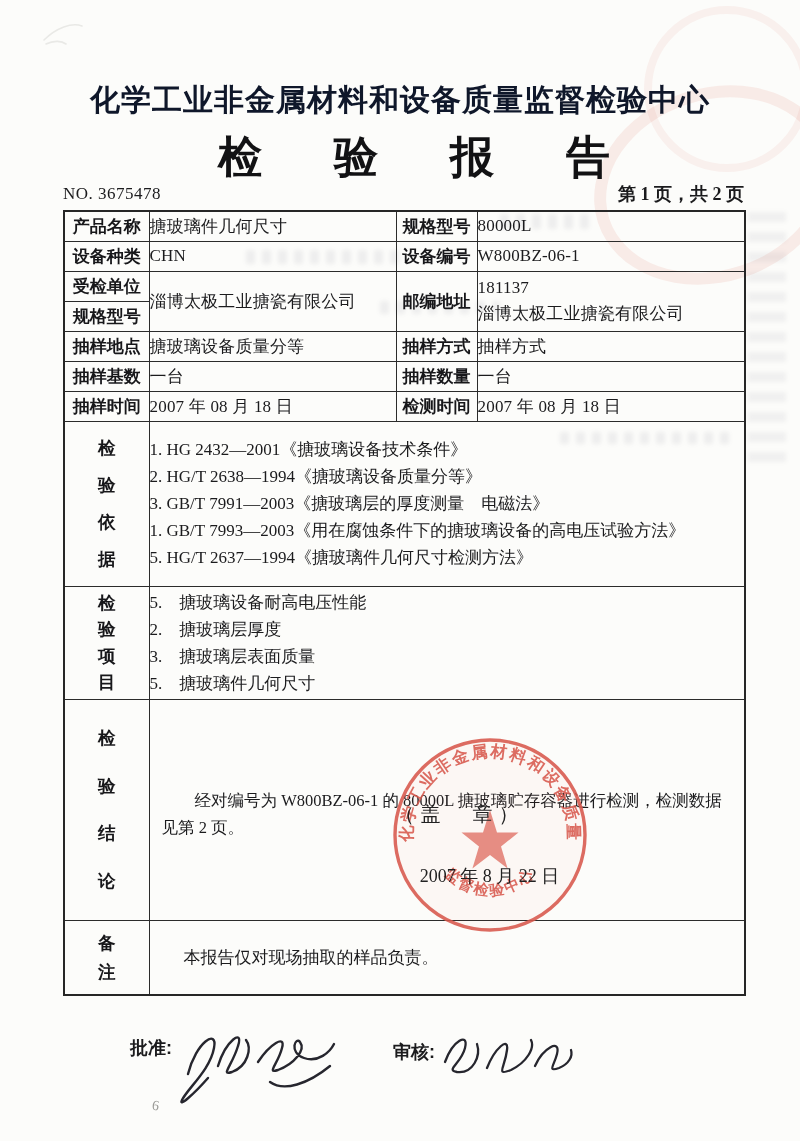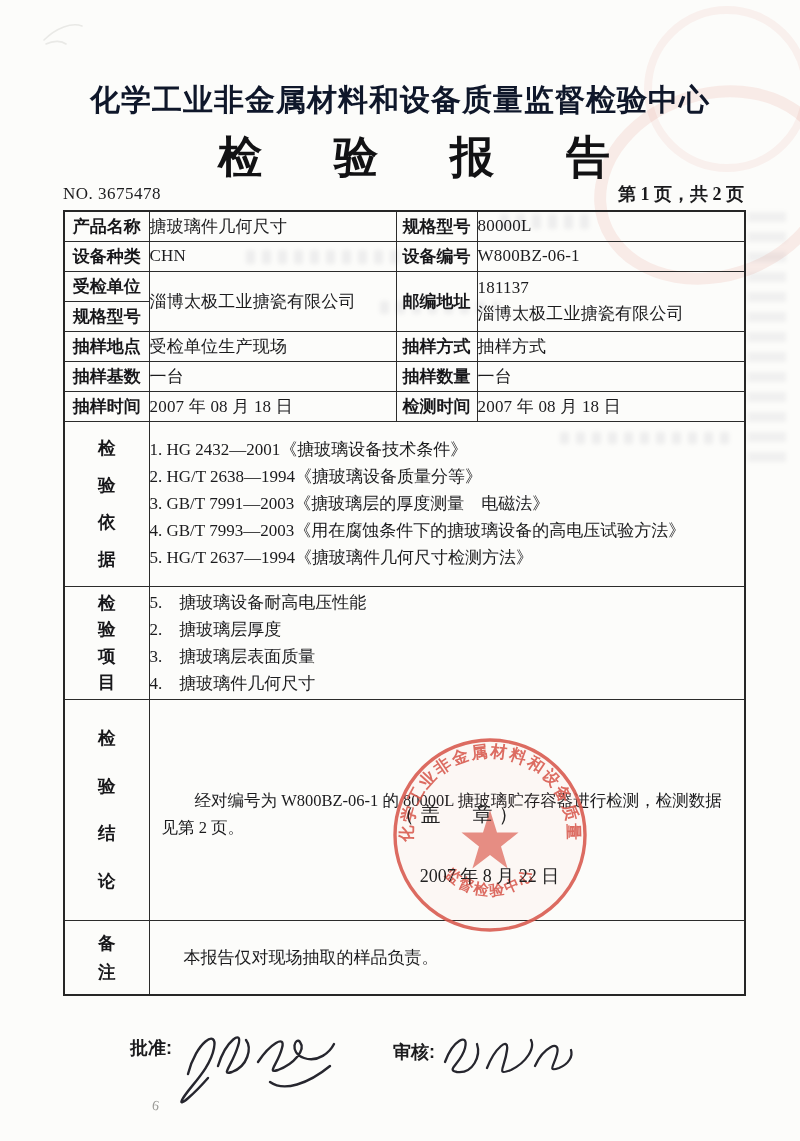--- a/index.html
+++ b/index.html
@@ -142,21 +142,21 @@
           <div>181137</div>
           <div>淄博太极工业搪瓷有限公司</div>
         </div>
       </td>
     </tr>
     <tr class="r-std">
       <td class="lbl">规格型号</td>
     </tr>
     <tr class="r-std">
       <td class="lbl">抽样地点</td>
-      <td class="val">受检单位生产现场</td>
+      <td class="val">搪玻璃设备质量分等</td>
       <td class="lbl">抽样方式</td>
       <td class="val">抽样方式</td>
     </tr>
     <tr class="r-std">
       <td class="lbl">抽样基数</td>
       <td class="val">一台</td>
       <td class="lbl">抽样数量</td>
       <td class="val">一台</td>
     </tr>
     <tr class="r-std">
@@ -171,38 +171,38 @@
               <span>检</span>
               <span>验</span>
               <span>依</span>
               <span>据</span>
             </div>
       </td>
       <td class="content" colspan="3">
         <div class="li">1. HG 2432—2001《搪玻璃设备技术条件》</div>
         <div class="li">2. HG/T 2638—1994《搪玻璃设备质量分等》</div>
         <div class="li">3. GB/T 7991—2003《搪玻璃层的厚度测量　电磁法》</div>
-        <div class="li">4. GB/T 7993—2003《用在腐蚀条件下的搪玻璃设备的高电压试验方法》</div>
+        <div class="li">1. GB/T 7993—2003《用在腐蚀条件下的搪玻璃设备的高电压试验方法》</div>
         <div class="li">5. HG/T 2637—1994《搪玻璃件几何尺寸检测方法》</div>
       </td>
     </tr>
     <tr class="r-items">
       <td class="lbl">
         <div class="vlabel vl-items">
               <span>检</span>
               <span>验</span>
               <span>项</span>
               <span>目</span>
             </div>
       </td>
       <td class="content" colspan="3">
         <div class="li">5.　搪玻璃设备耐高电压性能</div>
         <div class="li">2.　搪玻璃层厚度</div>
         <div class="li">3.　搪玻璃层表面质量</div>
-        <div class="li">4.　搪玻璃件几何尺寸</div>
+        <div class="li">5.　搪玻璃件几何尺寸</div>
       </td>
     </tr>
     <tr class="r-concl">
       <td class="lbl">
         <div class="vlabel vl-concl">
               <span>检</span>
               <span>验</span>
               <span>结</span>
               <span>论</span>
             </div>

